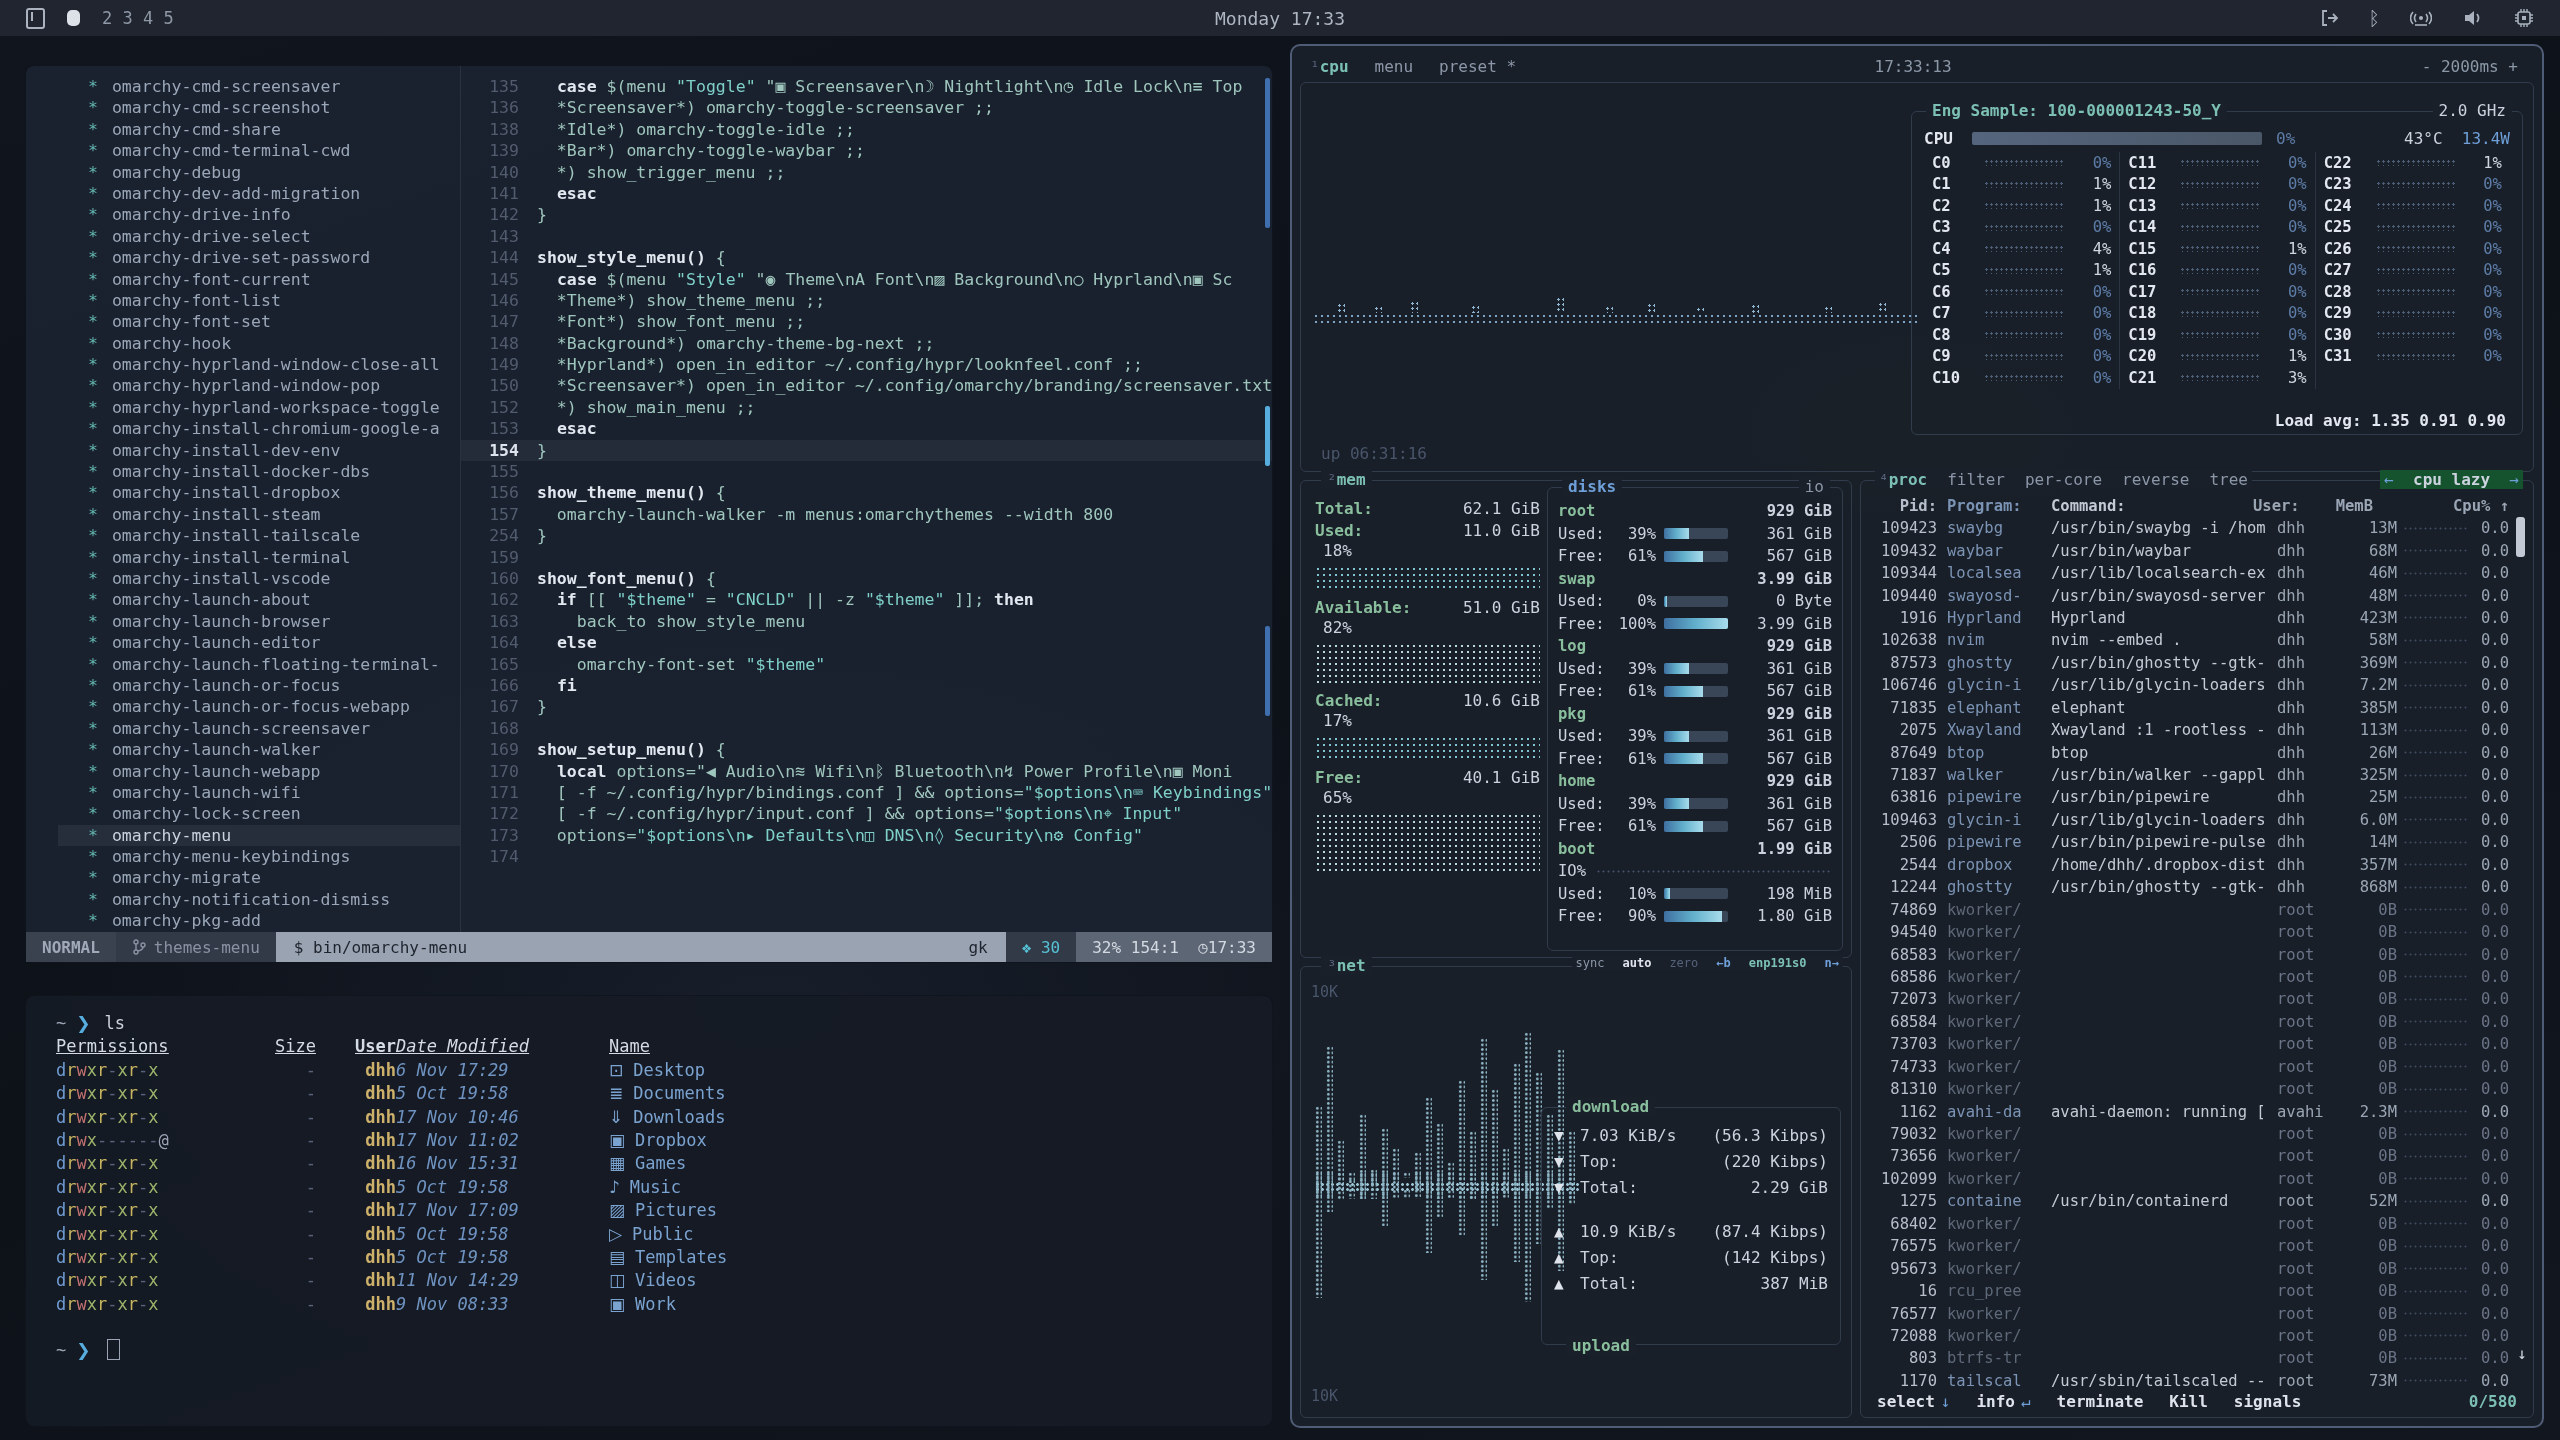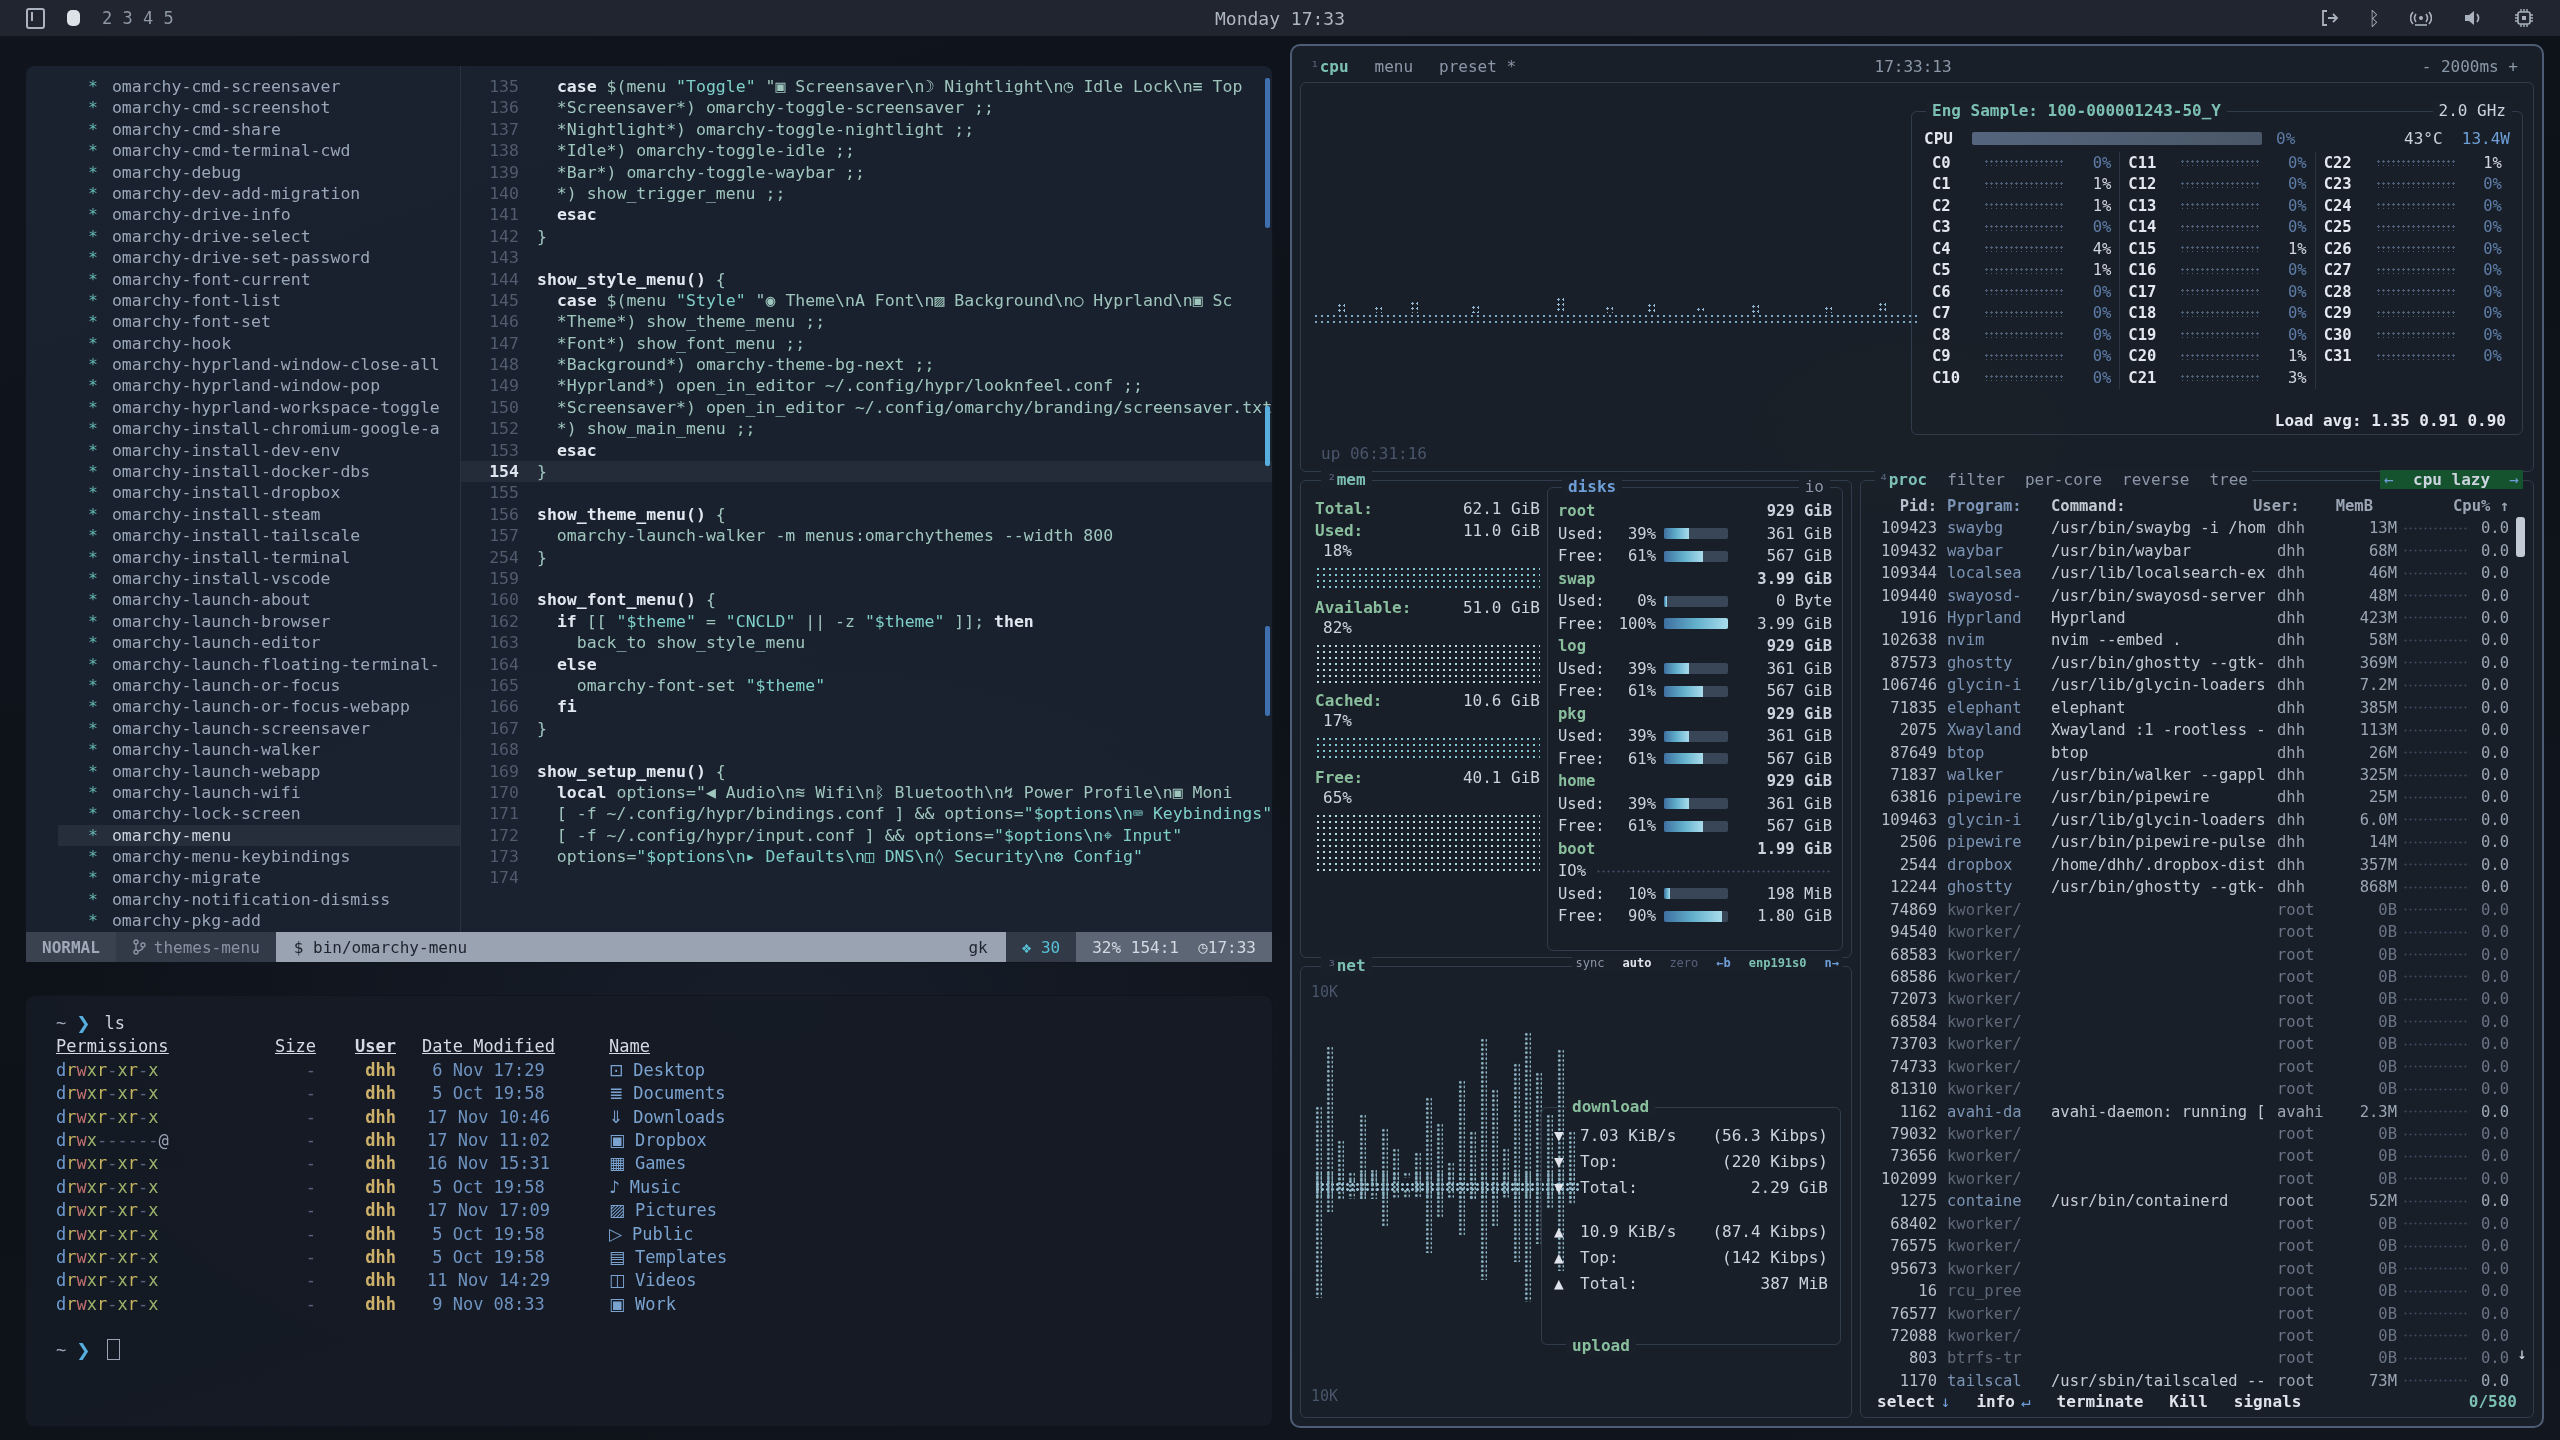--- a/index.html
+++ b/index.html
@@ -50,21 +50,21 @@
   .seg-mid{background:#9aa3b2;color:#1e242e;flex:1;display:flex;justify-content:space-between;align-items:center;padding:0 18px;}
   .seg-lsp{background:#323947;color:#56c2d6;}
   .seg-right{background:#5d6674;color:#d4dae3;}
   .branch-svg{margin-right:8px;}
   
   #term{left:26px;top:996px;width:1246px;height:430px;background:#151b26ee;box-shadow:0 0 0 1px #10141c;padding:16px 0 0 30px;}
   .trow{height:23.4px;line-height:23.4px;font-size:17px;white-space:nowrap;display:flex;}
   .tcol-perm{width:205px;}
   .tcol-size{width:55px;text-align:right;color:#59627a;}
   .tcol-user{width:80px;text-align:right;color:#cdb06a;font-weight:bold;}
-  .tcol-date{width:185px;text-align:center;color:#6f93c0;}
+  .tcol-date{width:185px;text-align:left;color:#6f93c0;font-style:italic;}
   .tcol-name{padding-left:28px;color:#7ba3d0;}
   .tcol-name .fico{margin-right:10px;font-family:"DejaVu Sans",sans-serif;}
   .thead span{color:#d5dbe4;text-decoration:underline;}
   .pd{color:#6e9ad1;} .pr{color:#c7b45f;} .pw{color:#c0706e;} .px{color:#9cb36a;} .pn{color:#59627a;} .pa{color:#9aa4b4;}
   .prompt-tilde{color:#9aa4b4;} .prompt-arrow{color:#57aede;font-family:"DejaVu Sans",sans-serif;margin:0 14px 0 10px;}
   .cursor-box{display:inline-block;width:11px;height:19px;border:1.5px solid #9aa4b4;vertical-align:middle;margin-left:2px;}
   
   #btop{left:1290px;top:44px;width:1254px;height:1384px;background:#1a2029f5;border:2px solid #4f5c75;border-radius:10px;padding:6px 8px 8px 8px;display:flex;flex-direction:column;}
   .bbox{border:1px solid #303b4c;border-radius:6px;position:relative;box-sizing:border-box;}
   .btitle{position:absolute;top:-11px;background:#1a2029;padding:0 6px;font-size:16px;white-space:nowrap;}
@@ -242,21 +242,20 @@
         <div class="frow"><span class="star">*</span><span>omarchy-notification-dismiss</span></div>
         <div class="frow"><span class="star">*</span><span>omarchy-pkg-add</span></div>
       </div>
     <div class="fsep"></div>
     <div class="code" id="codepane">
       <div class="scrollmark" style="top:12px;height:150px;background:#3f6fae"></div>
       <div class="scrollmark" style="top:340px;height:60px;background:#57aede"></div>
       <div class="scrollmark" style="top:560px;height:90px;background:#3f6fae"></div>
     <div class="cline"><span class="ln">135</span><span class="lt">  <k>case</k> $(menu <s2>"Toggle"</s2> "▣ Screensaver\n☽ Nightlight\n◷ Idle Lock\n≡ Top</span></div>
         <div class="cline"><span class="ln">136</span><span class="lt">  *Screensaver*) omarchy-toggle-screensaver ;;</span></div>
-        <div class="cline"><span class="ln">137</span><span class="lt">  *Nightlight*) omarchy-toggle-nightlight ;;</span></div>
         <div class="cline"><span class="ln">138</span><span class="lt">  *Idle*) omarchy-toggle-idle ;;</span></div>
         <div class="cline"><span class="ln">139</span><span class="lt">  *Bar*) omarchy-toggle-waybar ;;</span></div>
         <div class="cline"><span class="ln">140</span><span class="lt">  *) show_trigger_menu ;;</span></div>
         <div class="cline"><span class="ln">141</span><span class="lt">  <k>esac</k></span></div>
         <div class="cline"><span class="ln">142</span><span class="lt">}</span></div>
         <div class="cline"><span class="ln">143</span><span class="lt"></span></div>
         <div class="cline"><span class="ln">144</span><span class="lt"><k>show_style_menu()</k> {</span></div>
         <div class="cline"><span class="ln">145</span><span class="lt">  <k>case</k> $(menu <s2>"Style"</s2> "◉ Theme\nA Font\n▨ Background\n◯ Hyprland\n▣ Sc</span></div>
         <div class="cline"><span class="ln">146</span><span class="lt">  *Theme*) show_theme_menu ;;</span></div>
         <div class="cline"><span class="ln">147</span><span class="lt">  *Font*) show_font_menu ;;</span></div>

